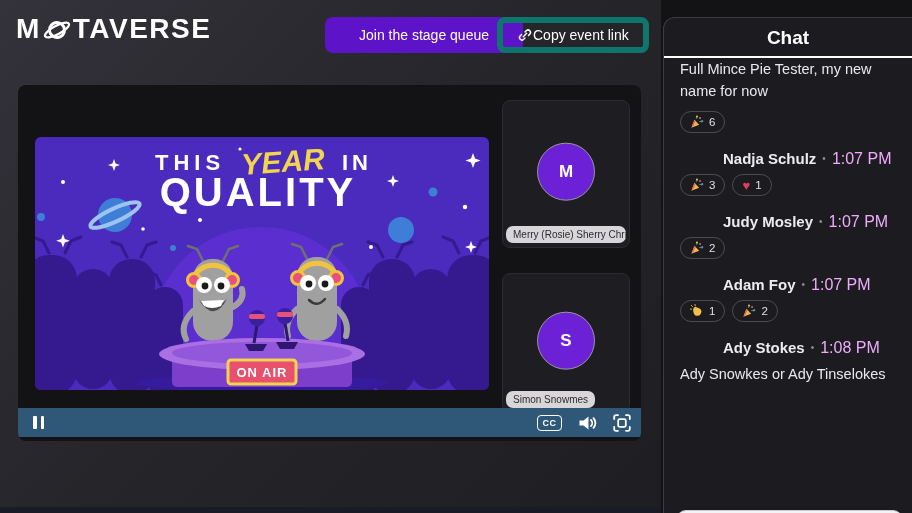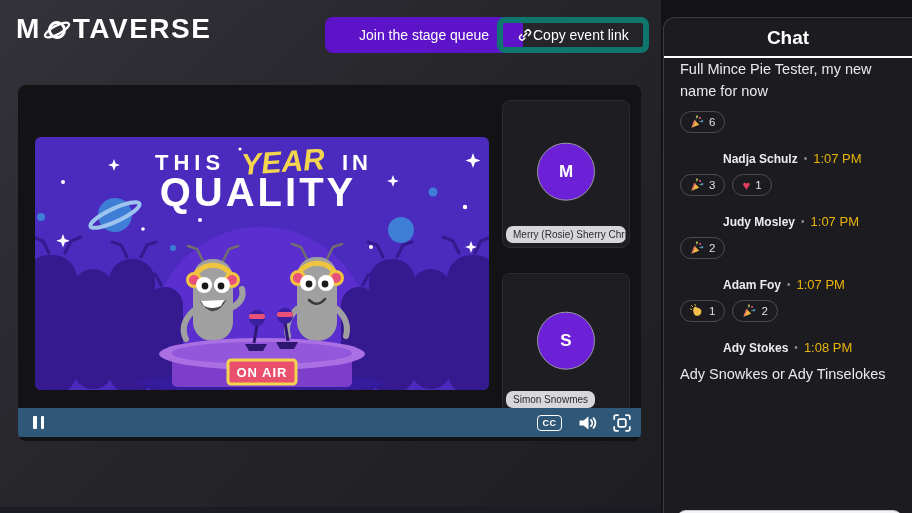--- a/index.html
+++ b/index.html
@@ -50,23 +50,23 @@
   .panel { position:absolute; left:661px; top:0; width:251px; height:513px; background:#131316; }
   .panel-card { position:absolute; left:2px; top:17px; right:0; bottom:0; background:#1c1c20; border-left:1px solid #3c3c42; border-top:1px solid #3c3c42; border-radius:12px 0 0 0; overflow:hidden; }
   .tabs { display:flex; height:40px; border-bottom:1px solid #35353b; position:relative; }
   .tab { flex:1; display:flex; align-items:center; justify-content:center; font-size:19px; font-weight:700; color:#8e89a4; cursor:pointer; position:relative; }
   .tab.active { color:#fff; }
   .tab.active::after { content:""; position:absolute; left:0; right:0; bottom:-1px; height:2.5px; background:#fff; }
 
   .messages { position:absolute; left:0; right:0; top:40px; bottom:0; padding:0 16px; overflow:hidden; }
   .msg { margin-bottom:18px; }
   .msg-head { display:flex; align-items:center; gap:6px; margin-bottom:7px; line-height:16px; }
-  .msg-author { font-size:12px; font-weight:700; color:#ececef;padding-left:43px; }
+  .msg-author { font-size:15px; font-weight:700; color:#ececef;padding-left:43px; }
   .msg-dot { color:#8d8d95; font-size:10px; }
-  .msg-time { font-size:13px; color:#eab308; }
+  .msg-time { font-size:16px; color:#f0abfc; }
   .msg-text { font-size:14.5px; line-height:22px; color:#eae8ee; margin-bottom:9px; }
   .pills { display:flex; gap:7px; }
   .pill { height:22px; padding:0 9px; border:1px solid #4b4b52; border-radius:11px; display:inline-flex; align-items:center; gap:5px; font-size:11.5px; color:#e0e0e4; cursor:pointer; background:transparent; }
   .pill .heart { color:#e23d5c; font-size:13px; line-height:1; }
   .chat-input { position:absolute; left:12px; right:9px; top:492px; height:28px; background:#f3f3f5; border:1px solid #c9c9cf; border-radius:10px; }
 </style>
 </head>
 <body>
 
 <div class="header">

